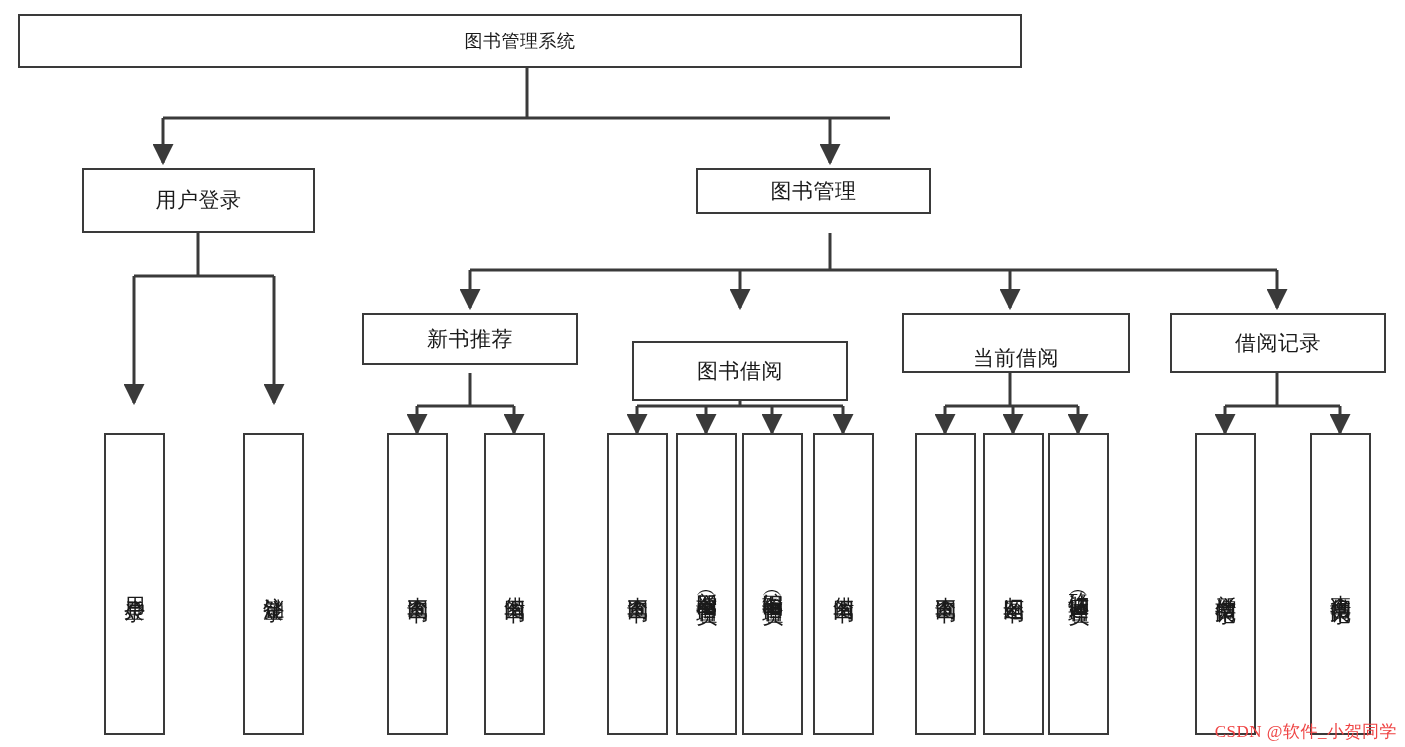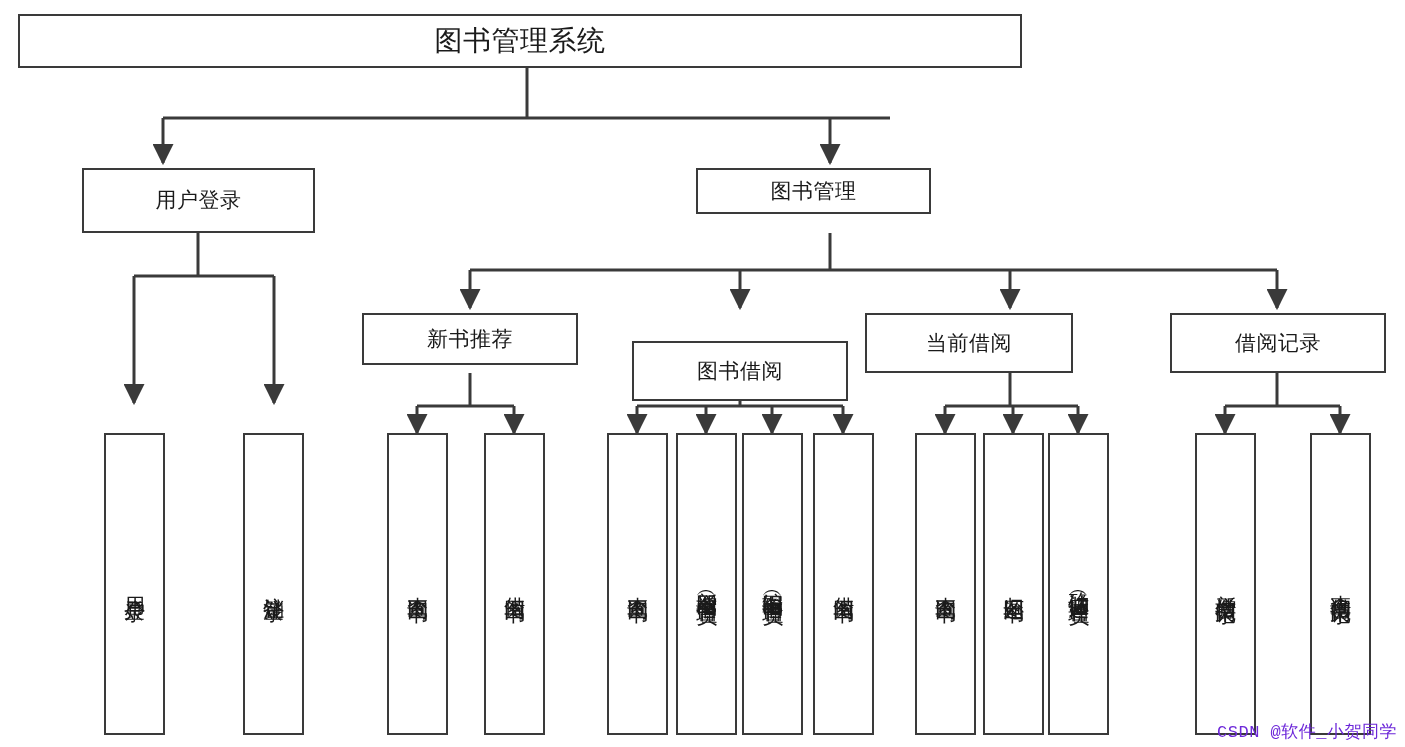--- a/index.html
+++ b/index.html
@@ -36,21 +36,21 @@
     justify-content: center;
     z-index: 3;
   }
   .node .label {
     font-size: 21px;
     line-height: 1.18;
     letter-spacing: 0.5px;
     white-space: nowrap;
     color: #1a1a1a;
   }
-  .node.root .label { font-size: 28px; }
+  .node.root .label { font-size: 18px; }
   .node.branch .label { font-size: 21px; }
   .node.leaf {
     align-items: center;
     justify-content: center;
     padding: 4px 0;
   }
   .node.leaf .label {
     writing-mode: vertical-rl;
     text-orientation: upright;
     font-size: 21px;
@@ -58,25 +58,25 @@
     letter-spacing: 2px;
     white-space: normal;
     max-height: 100%;
     text-align: center;
   }
   .watermark {
     position: absolute;
     right: 8px;
     bottom: 4px;
     font-size: 17px;
-    color: #6d28d9;
+    color: #ef4444;
     letter-spacing: 0.5px;
     z-index: 5;
     white-space: nowrap;
-    font-family: Liberation Mono, monospace;
+    font-family: Liberation Serif, serif;
   }
 </style>
 </head>
 <body>
 
 <div id="canvas">
 
   <svg class="svg-layer" viewBox="0 0 1405 747" xmlns="http://www.w3.org/2000/svg">
     <defs>
       <marker id="arrow" viewBox="0 0 10 10" refX="9" refY="5" markerWidth="7" markerHeight="7" orient="auto-start-reverse">
@@ -140,21 +140,21 @@
   <div class="node branch" style="left:696px; top:168px; width:235px; height:46px;">
     <span class="label">图书管理</span>
   </div>
 
   <div class="node branch" style="left:362px; top:313px; width:216px; height:52px;align-items:center;">
     <span class="label">新书推荐</span>
   </div>
   <div class="node branch" style="left:632px; top:313px; width:216px; height:60px;margin-top:28px;">
     <span class="label">图书借阅</span>
   </div>
-  <div class="node branch" style="left:865px; top:313px; width:208px; height:60px;">
+  <div class="node branch" style="left:902px; top:313px; width:228px; height:60px;align-items:flex-end;">
     <span class="label">当前借阅</span>
   </div>
   <div class="node branch" style="left:1170px; top:313px; width:216px; height:60px;align-items:center;">
     <span class="label">借阅记录</span>
   </div>
 
   <div class="node leaf" style="left:104px; top:433px; width:61px; height:302px;">
     <span class="label">用户登录</span>
   </div>
   <div class="node leaf" style="left:243px; top:433px; width:61px; height:302px;">

